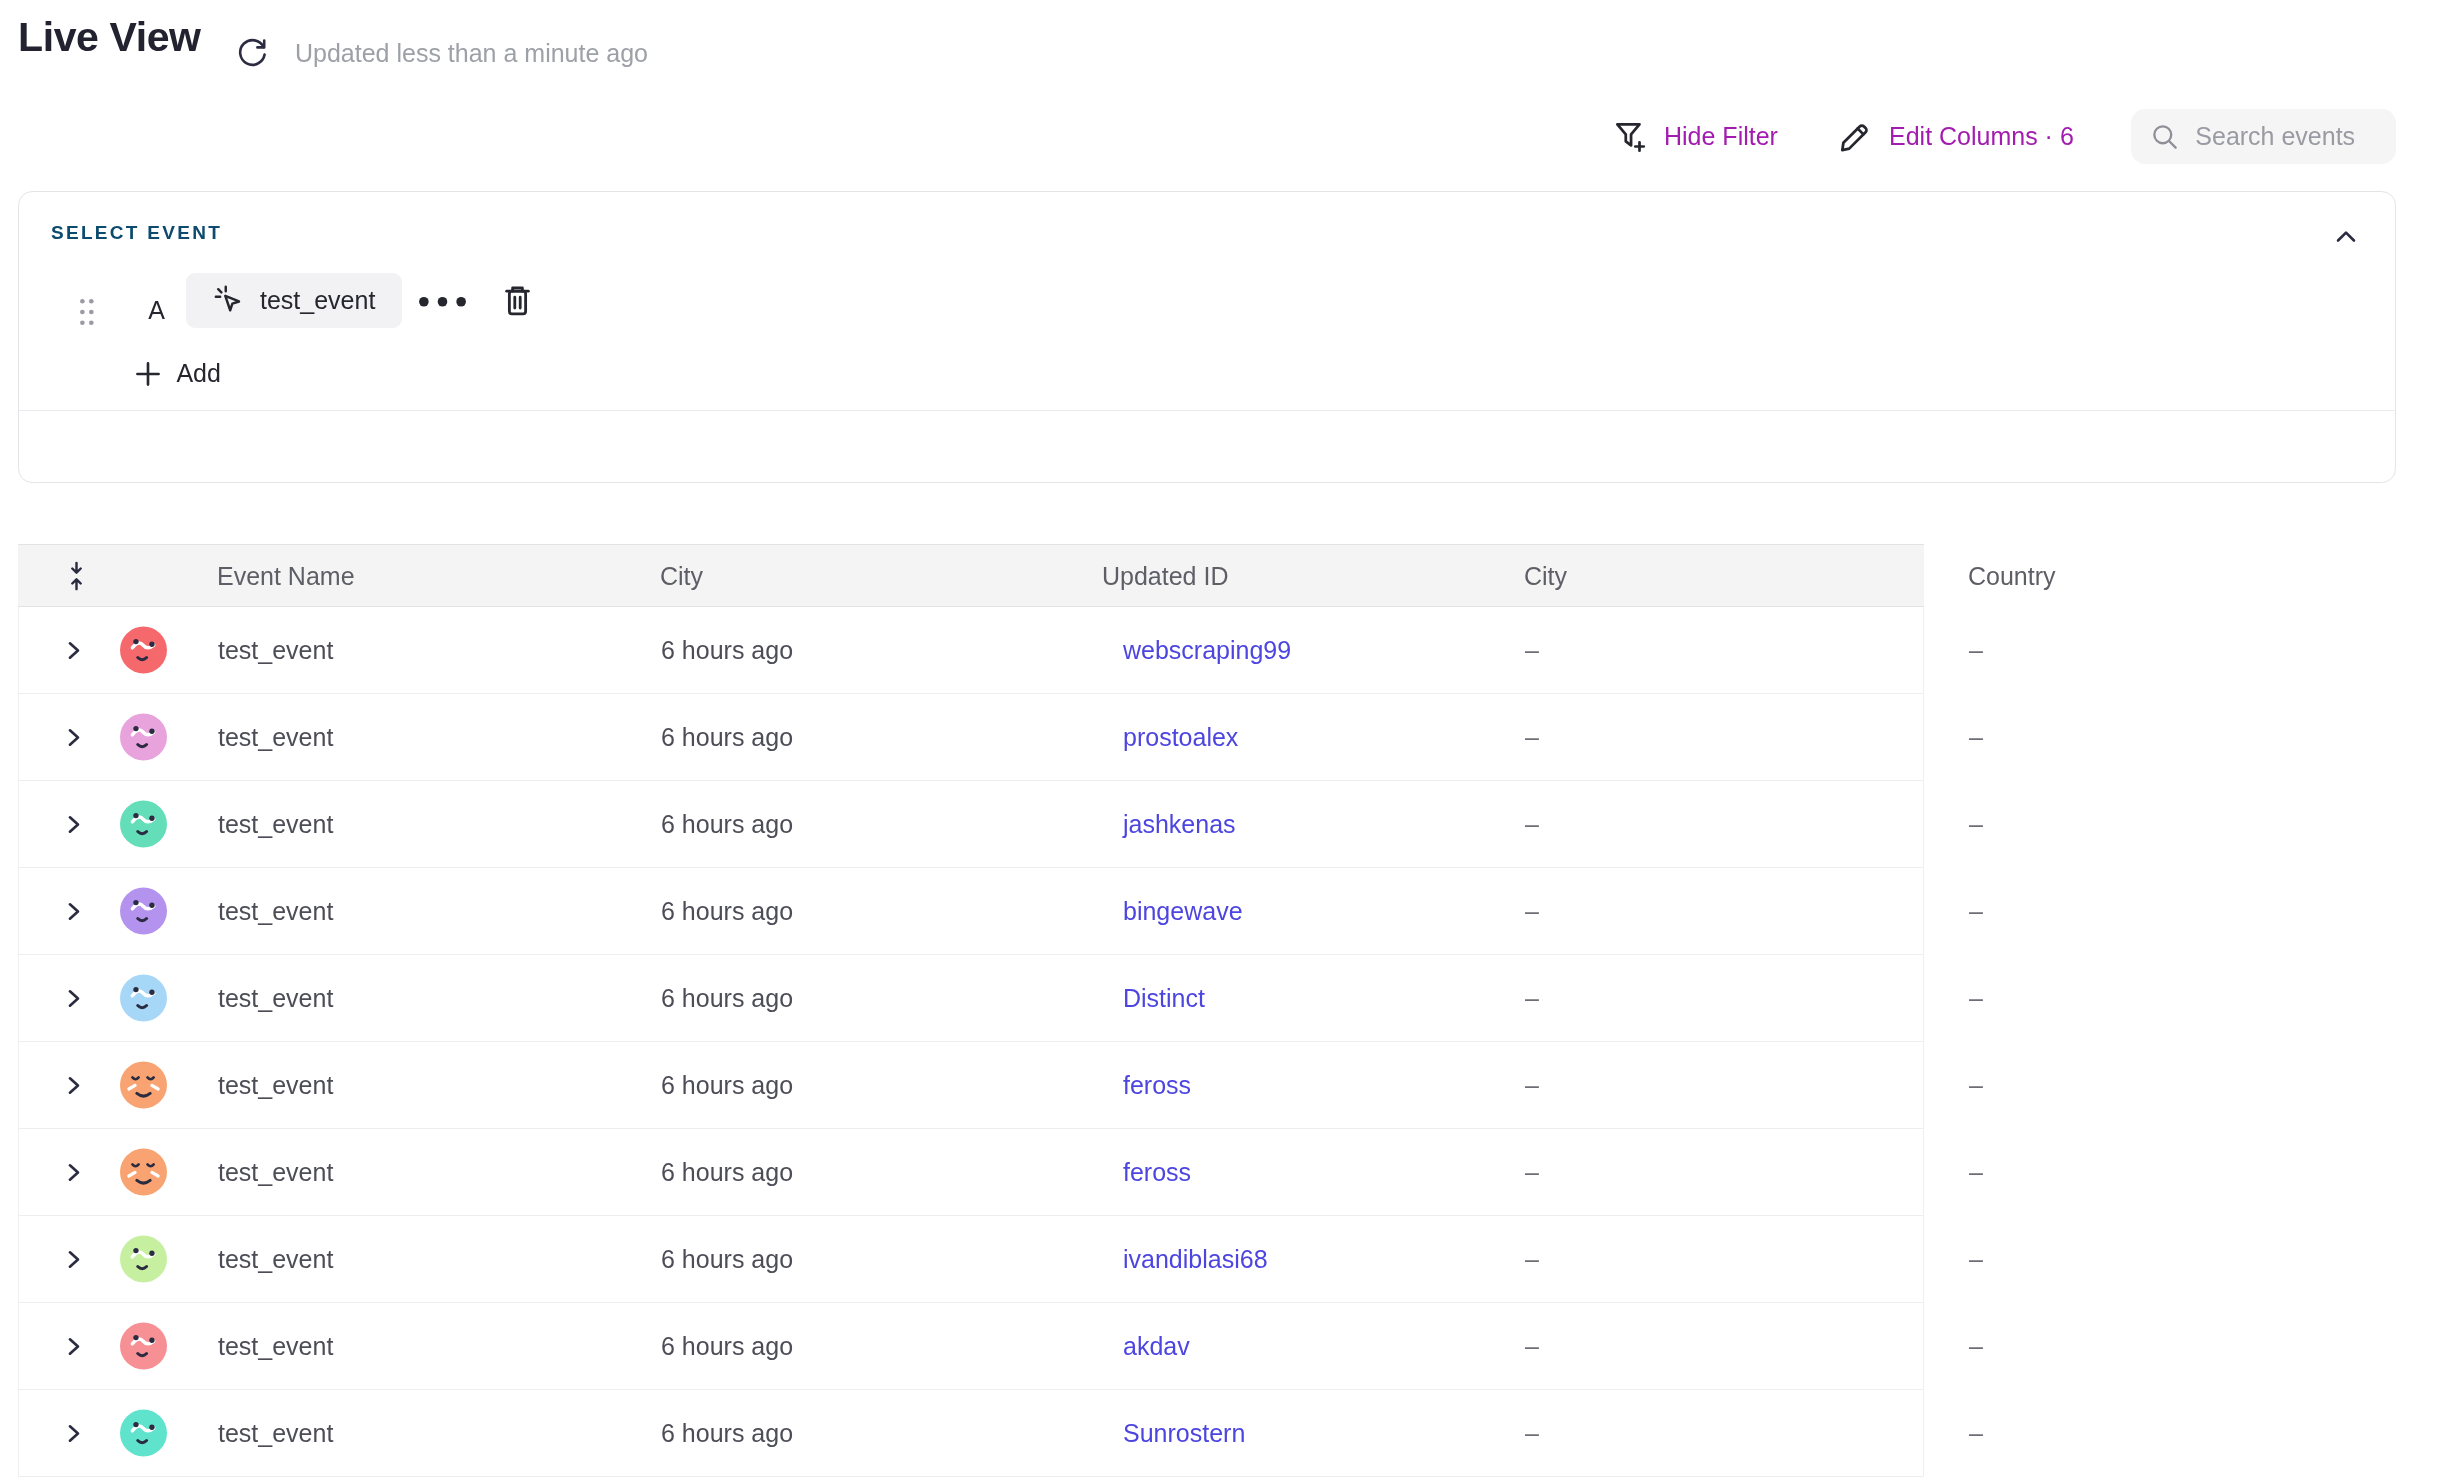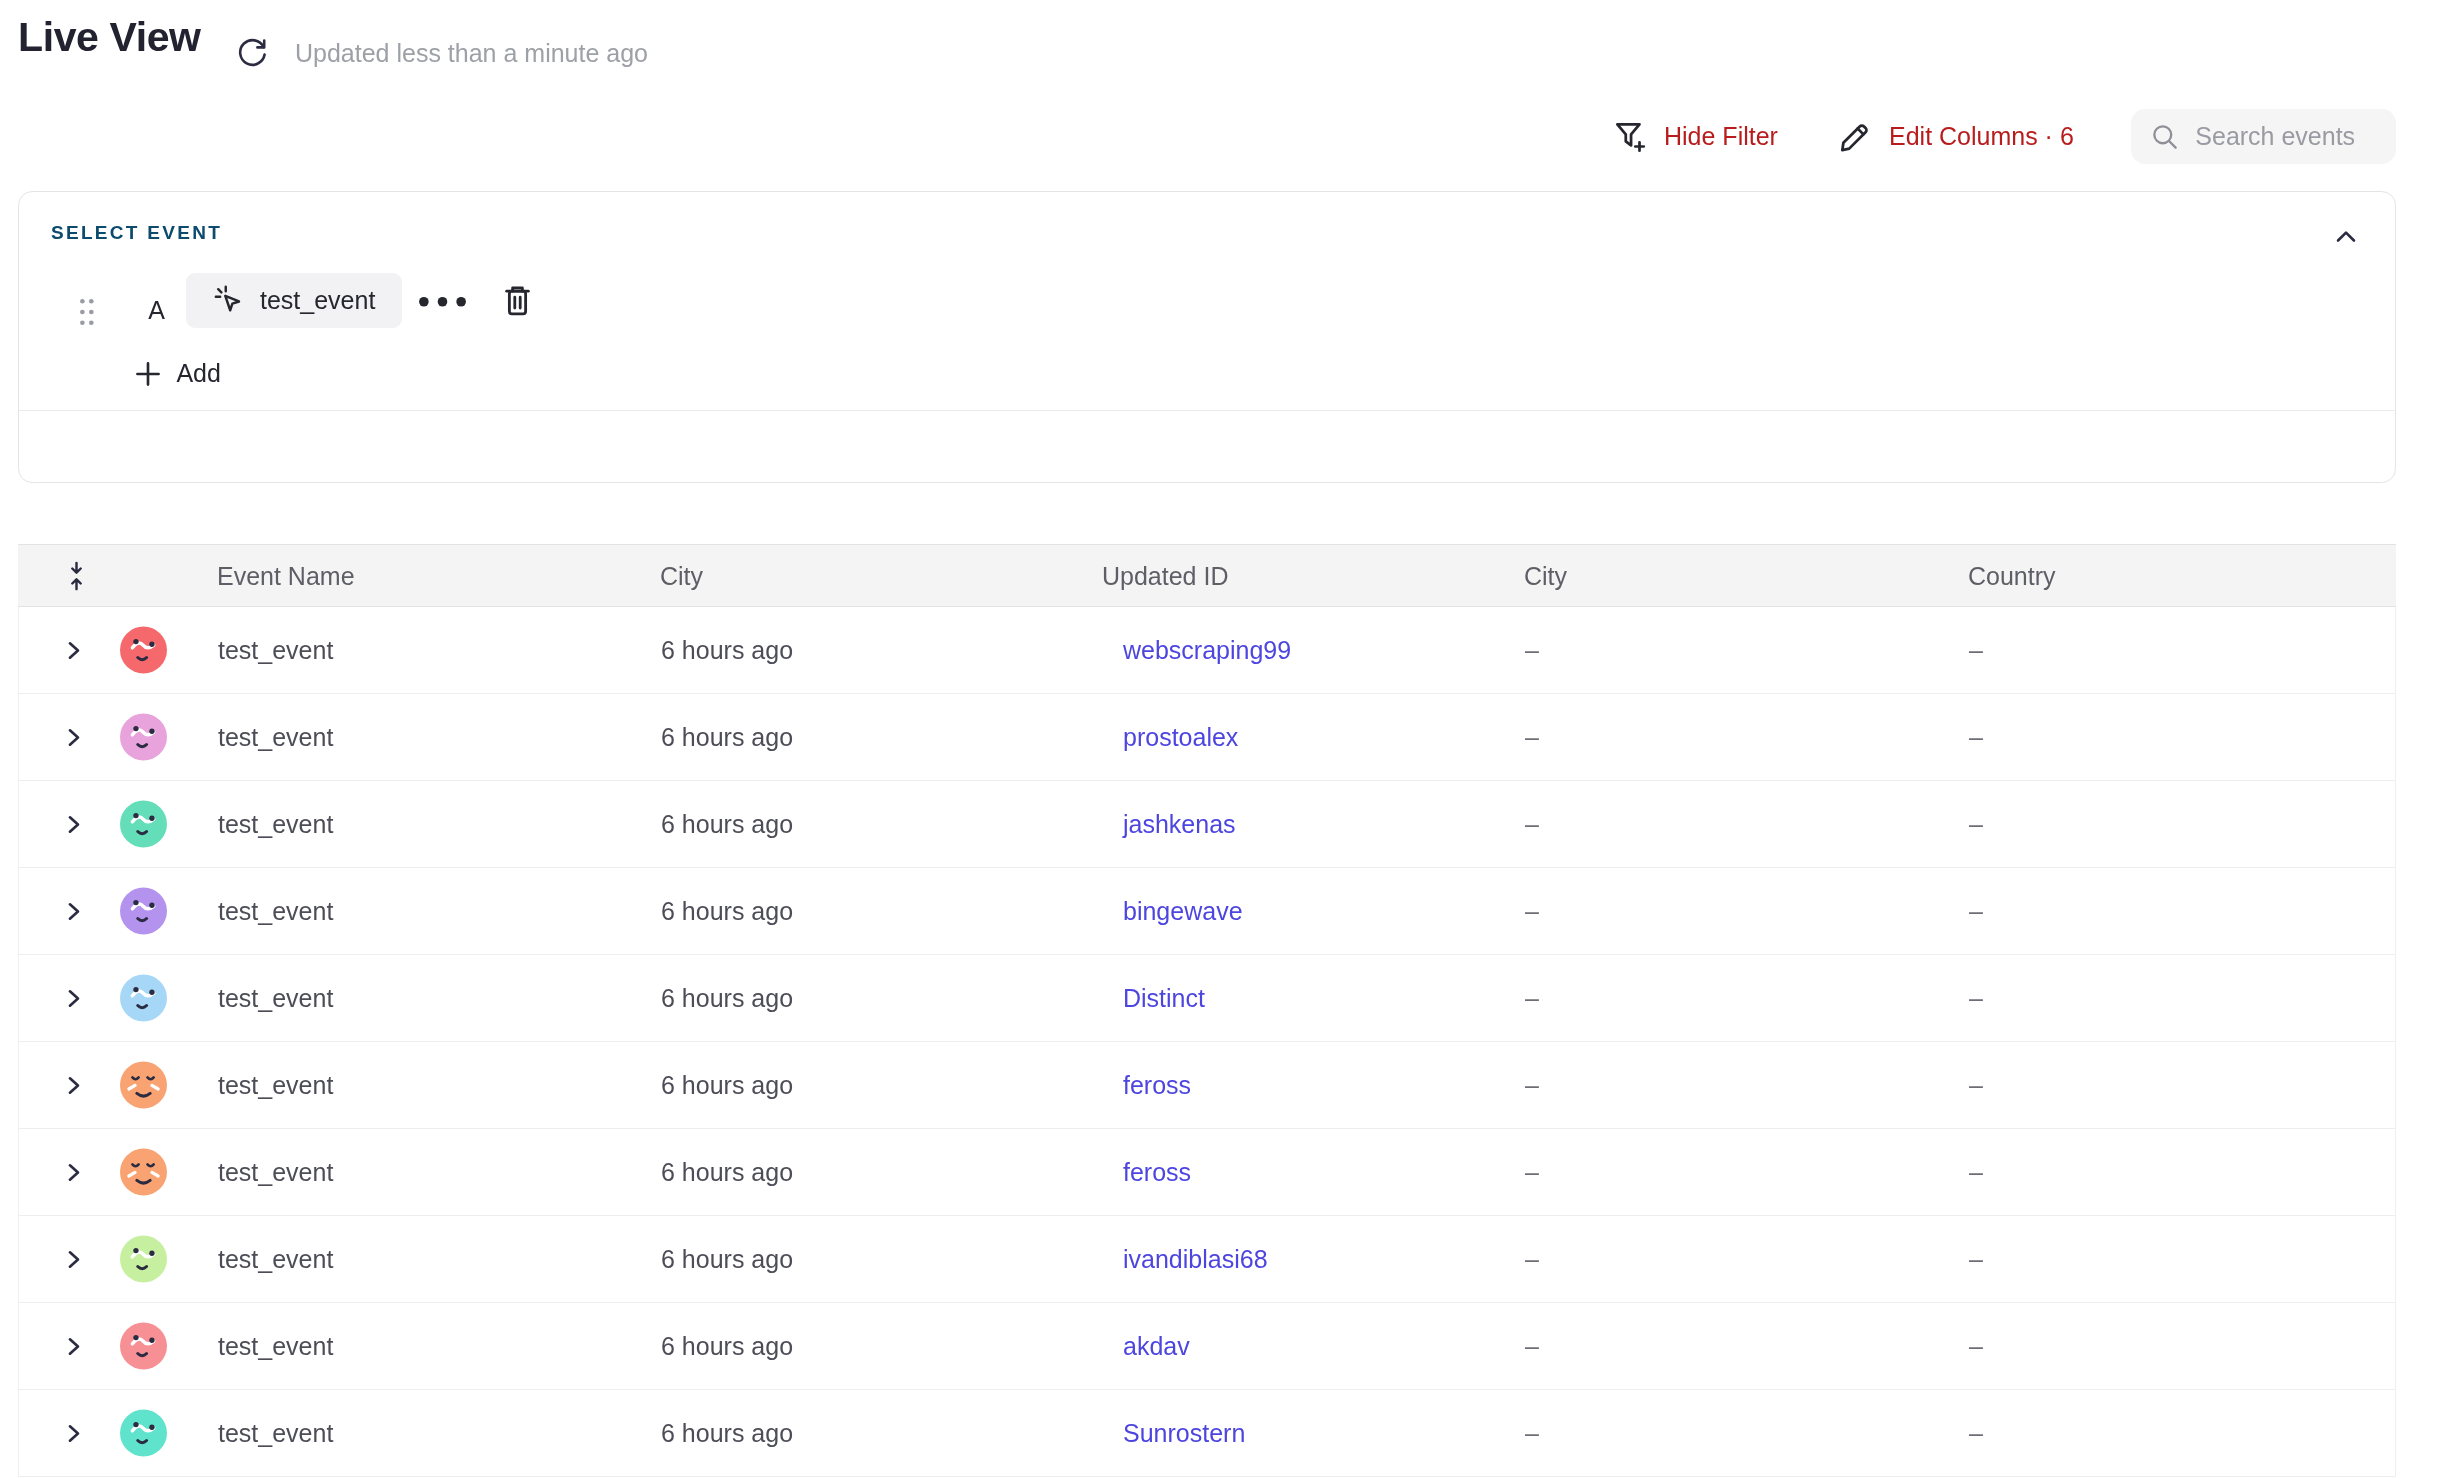--- a/index.html
+++ b/index.html
@@ -7,21 +7,21 @@
               font-family:"Liberation Sans", sans-serif; color:#26262f; }
   .abs { position:absolute; }
 
   
   #page-title { left:18px; top:14.3px; font-size:41px; font-weight:700; color:#222230; letter-spacing:-0.4px; }
   #refresh-btn { left:234px; top:34px; width:39px; height:39px; border:none; background:transparent; cursor:pointer; }
   #updated-text { left:295px; top:39px; font-size:25px; color:#9da0a6; }
 
   
   .tool-btn { display:flex; align-items:center; gap:15px; background:transparent; border:none;
-              font-size:25px; font-weight:500; color:#b91c1c; cursor:pointer; height:55px;
+              font-size:25px; font-weight:500; color:#a21caf; cursor:pointer; height:55px;
               font-family:"Liberation Sans", sans-serif; }
   #hide-filter-btn { left:1611px; top:109px; }
   #edit-columns-btn { left:1836px; top:109px; }
   #search-box { left:2131px; top:109px; width:265px; height:55px; background:#f5f5f6; border-radius:14.3px;
                 display:flex; align-items:center; padding:0 18px; gap:14.3px; }
   #search-input { border:none; background:transparent; outline:none; font-size:25px; width:188px;
                   font-family:"Liberation Sans", sans-serif; color:#3a3a44; }
   #search-input::placeholder { color:#9a9aa2; }
 
   
@@ -37,21 +37,21 @@
   #event-more-btn { left:396px; top:86px; width:64px; height:47px; background:transparent; border:none; cursor:pointer; }
   #event-delete-btn { left:479px; top:86px; width:47px; height:47px; background:transparent; border:none; cursor:pointer; }
   #add-btn { left:114px; top:159px; height:45px; display:flex; align-items:center; gap:13.4px; background:transparent;
              border:none; font-size:25px; font-weight:500; color:#26262f; cursor:pointer; font-family:"Liberation Sans", sans-serif; }
   #panel-divider { left:0; top:218px; width:100%; height:0; border-top:1.8px solid #ececef; }
   #filters-section { left:0; top:220px; width:100%; height:70px; cursor:pointer; }
   #filters-label { left:32px; top:24px; }
   #filters-expand-btn { right:25px; top:18px; width:39px; height:32px; background:transparent; border:none; cursor:pointer; }
 
   
-  #events-table { left:18px; top:544px; width:2378px; }
+  #events-table { left:18px; top:544px; width:1906px; }
   #table-header { position:relative; height:63px; background:#f4f4f5; border-top:1.8px solid #e3e3e6; border-bottom:1.8px solid #e3e3e6; }
   .hcell { position:absolute; top:50%; transform:translateY(-50%); font-size:25px; color:#5e5e66; }
   #rows-wrap { position:relative; border-left:1.8px solid #efeff1; border-right:1.8px solid #efeff1; }
   .event-row { position:relative; height:87px; border-bottom:1.8px solid #eeeef0; background:#fff; }
   .cell { position:absolute; top:50%; transform:translateY(-50%); font-size:25px; color:#4d4d57; white-space:nowrap; }
   .row-expander { position:absolute; left:42px; top:50%; transform:translateY(-50%); width:32px; height:32px;
                   background:transparent; border:none; cursor:pointer; }
   .avatar { position:absolute; left:101px; top:50%; transform:translateY(-50%); width:47px; height:47px; border-radius:50%; }
   .id-link { color:#4d45df; text-decoration:none; cursor:pointer;margin-left:20px; }
   .dim { color:#6d6d75; }

